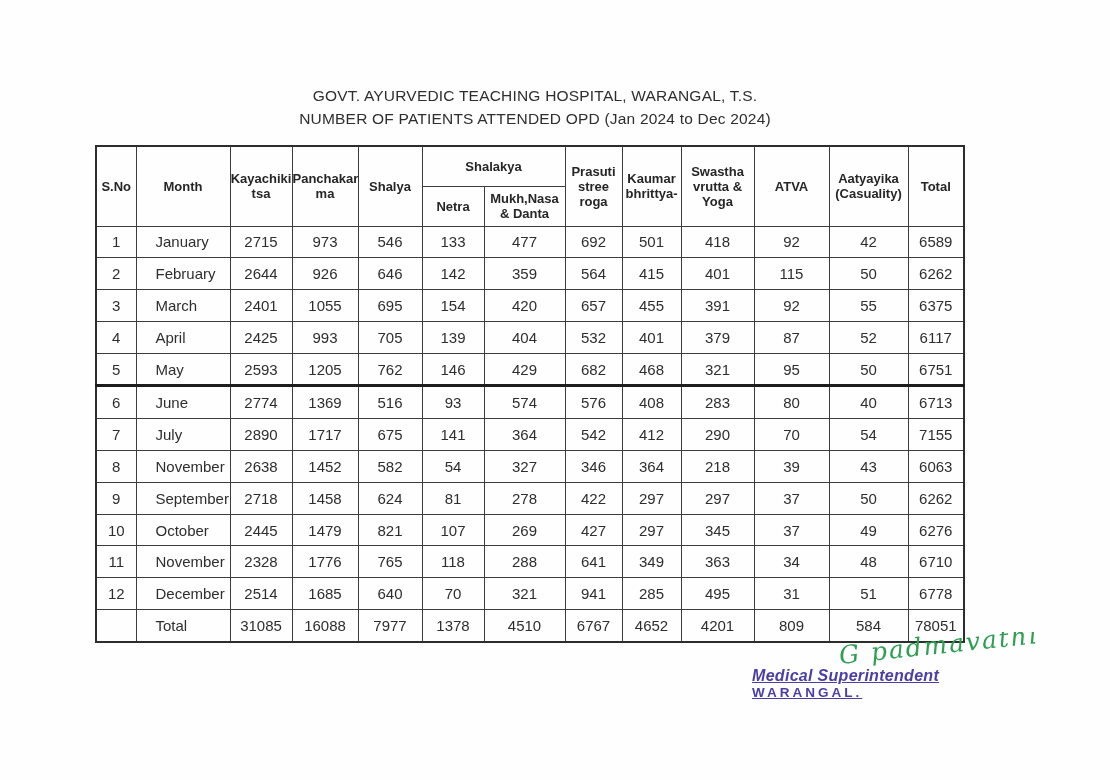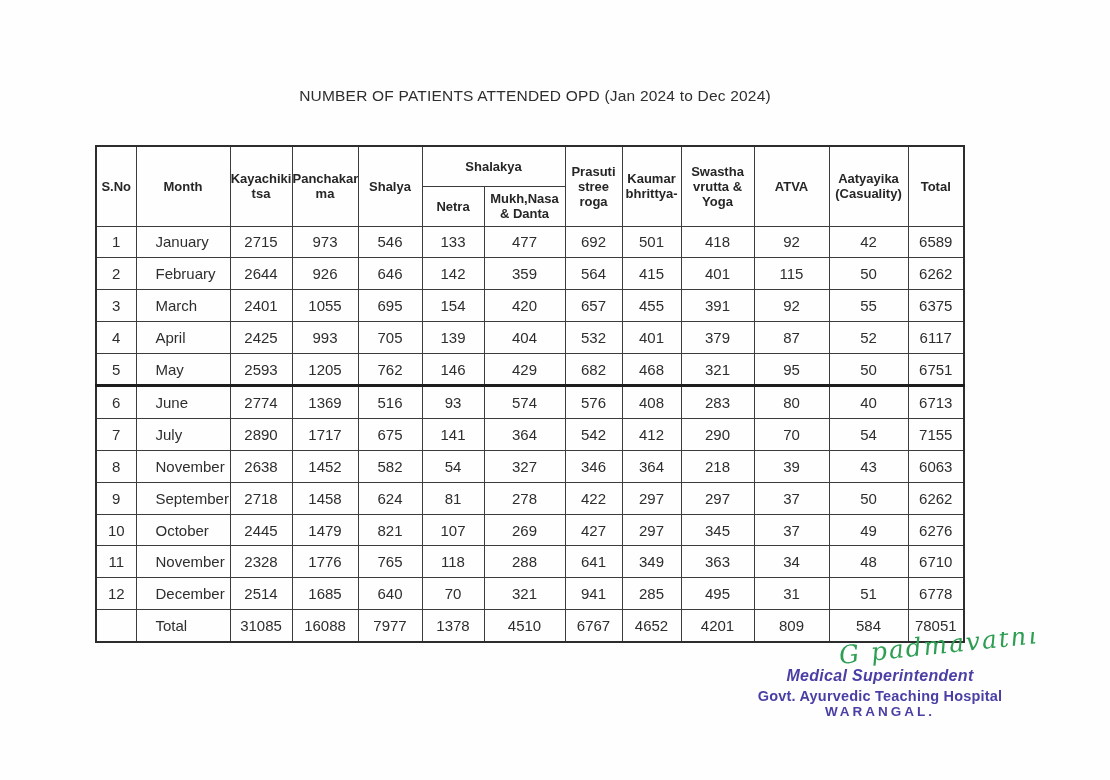--- a/index.html
+++ b/index.html
@@ -63,21 +63,22 @@
     text-align: left;
     padding-left: 19px;
   }
   tr.thick-top td { border-top: 3px solid #1d1d1d; }
   .sig-area { position: absolute; }
   .stamp {
     position: absolute;
     left: 752px;
     top: 667px;
     width: 256px;
-    text-align: center;
+    text-align: left;
+    text-decoration: underline;
   }
   .stamp .l1 {
     font-size: 16px;
     font-weight: bold;
     font-style: italic;
     letter-spacing: 0.3px;
   }
   .stamp .l2 {
     font-size: 14.5px;
     font-weight: bold;
@@ -103,20 +104,21 @@
     font-size: 25px;
     letter-spacing: 2px;
   }
 </style>
 </head>
 <body>
 
 <div class="page">
 
   <div class="titles">
+    <div>GOVT. AYURVEDIC TEACHING HOSPITAL, WARANGAL, T.S.</div>
     <div>NUMBER OF PATIENTS ATTENDED OPD (Jan 2024 to Dec 2024)</div>
   </div>
 
   <table class="opd">
     <colgroup>
       <col style="width:40px">
         <col style="width:94px">
         <col style="width:62px">
       <col style="width:66px">
         <col style="width:64px">
@@ -356,18 +358,17 @@
         </tr>
       </tbody>
   </table>
 
   <div class="sig-area">
     <svg class="handwriting" viewBox="0 0 250 48">
       <text id="sig-text" x="2" y="32" transform="rotate(-6 2 32)" fill="#2d9e52">G padmavathi</text>
     </svg>
     <div class="stamp" style="color: rgb(74, 63, 165);">
       <div class="l1">Medical Superintendent</div>
-      <div class="l2">Govt. Ayurvedic Teaching Hospital</div>
       <div class="l3">WARANGAL.</div>
     </div>
   </div>
 
 </div>
 
 </body></html>

